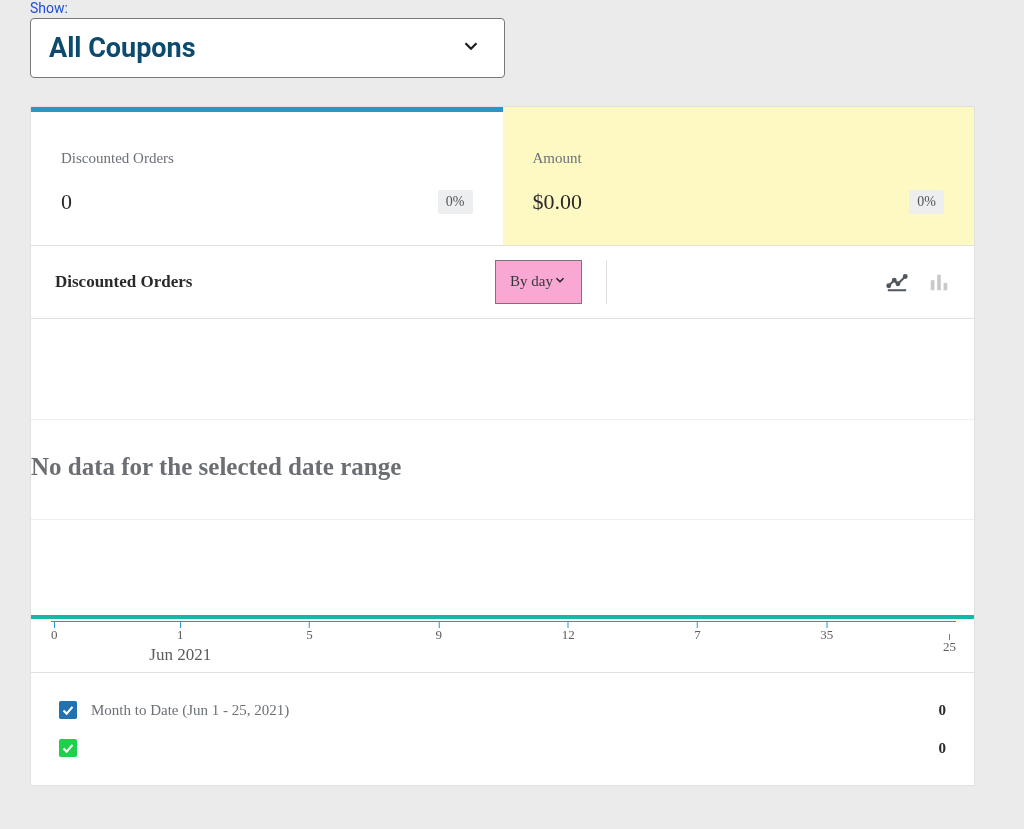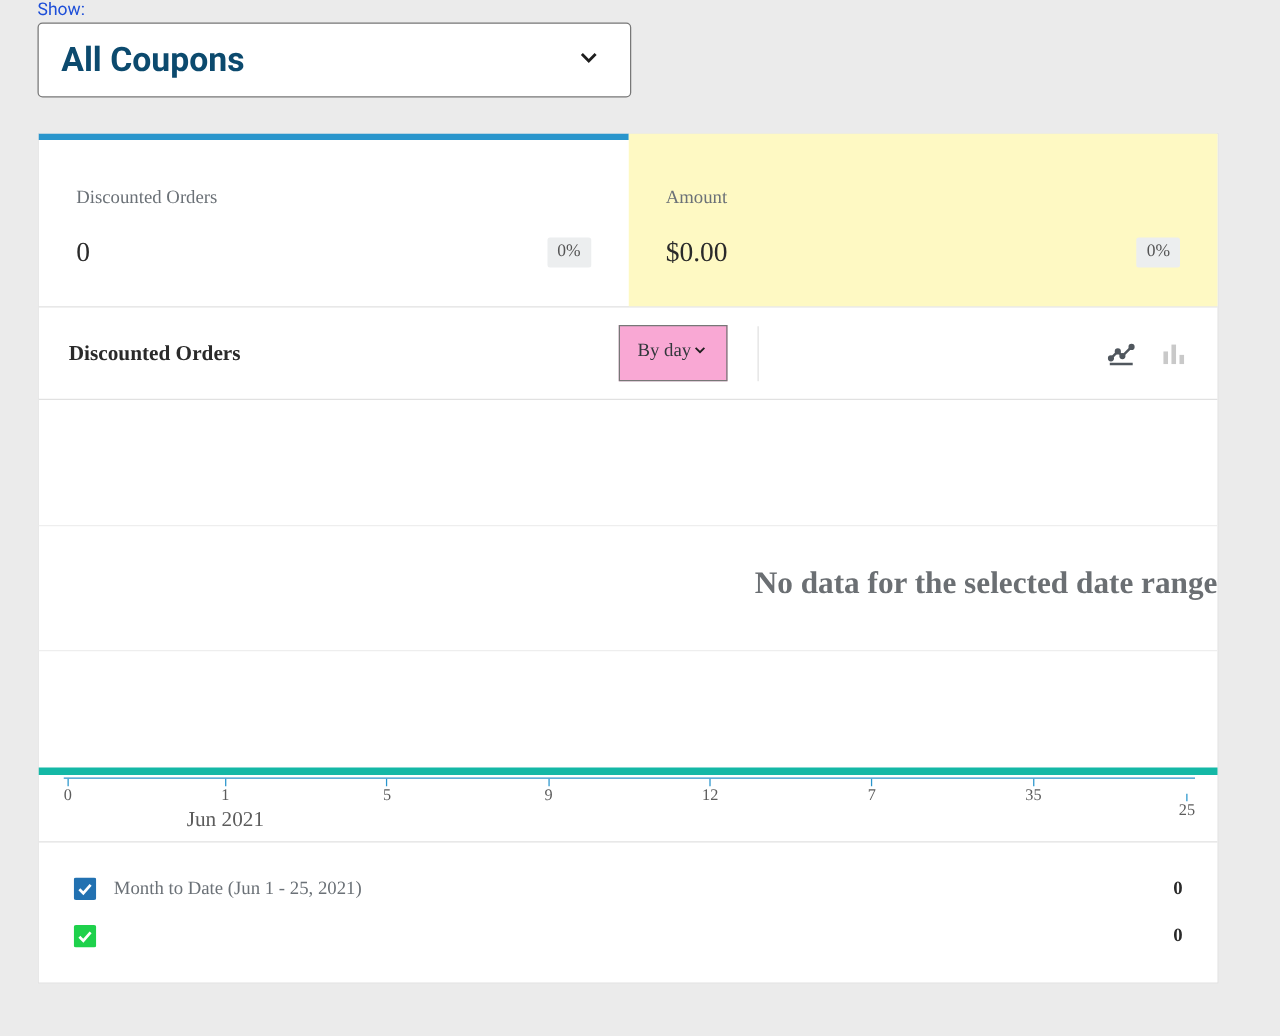--- a/index.html
+++ b/index.html
@@ -72,22 +72,22 @@
   }
   .interval-select svg { width: 14px; height: 14px; }
   .vsep { width: 1px; height: 44px; background: #e1e1e1; margin: 0 24px 0 24px; }
   .chart-icons { margin-left: auto; display: flex; gap: 20px; align-items: center; }
   .chart-type-icon { width: 22px; height: 22px; color: #50575e; cursor: pointer; }
   .chart-type-icon.inactive { color: #c9c9c9; }
   .chart-type-icon svg { width: 100%; height: 100%; display: block; }
 
   .chart-body {
     height: 300px; position: relative;
-    border-bottom: 6px solid #14b8a6;
-    display: flex; align-items: center; justify-content: flex-end;
+    border-bottom: 4px solid #14b8a6;
+    display: flex; align-items: center; justify-content: flex-start;
   }
   .chart-body::before, .chart-body::after {
     content: ""; position: absolute; left: 0; right: 0; height: 1px; background: #eeeeee;
   }
   .chart-body::before { top: 100px; }
   .chart-body::after  { top: 200px; }
   .no-data {
     font-size: 25px; font-weight: 700; color: #6b6f73;
   }
 

